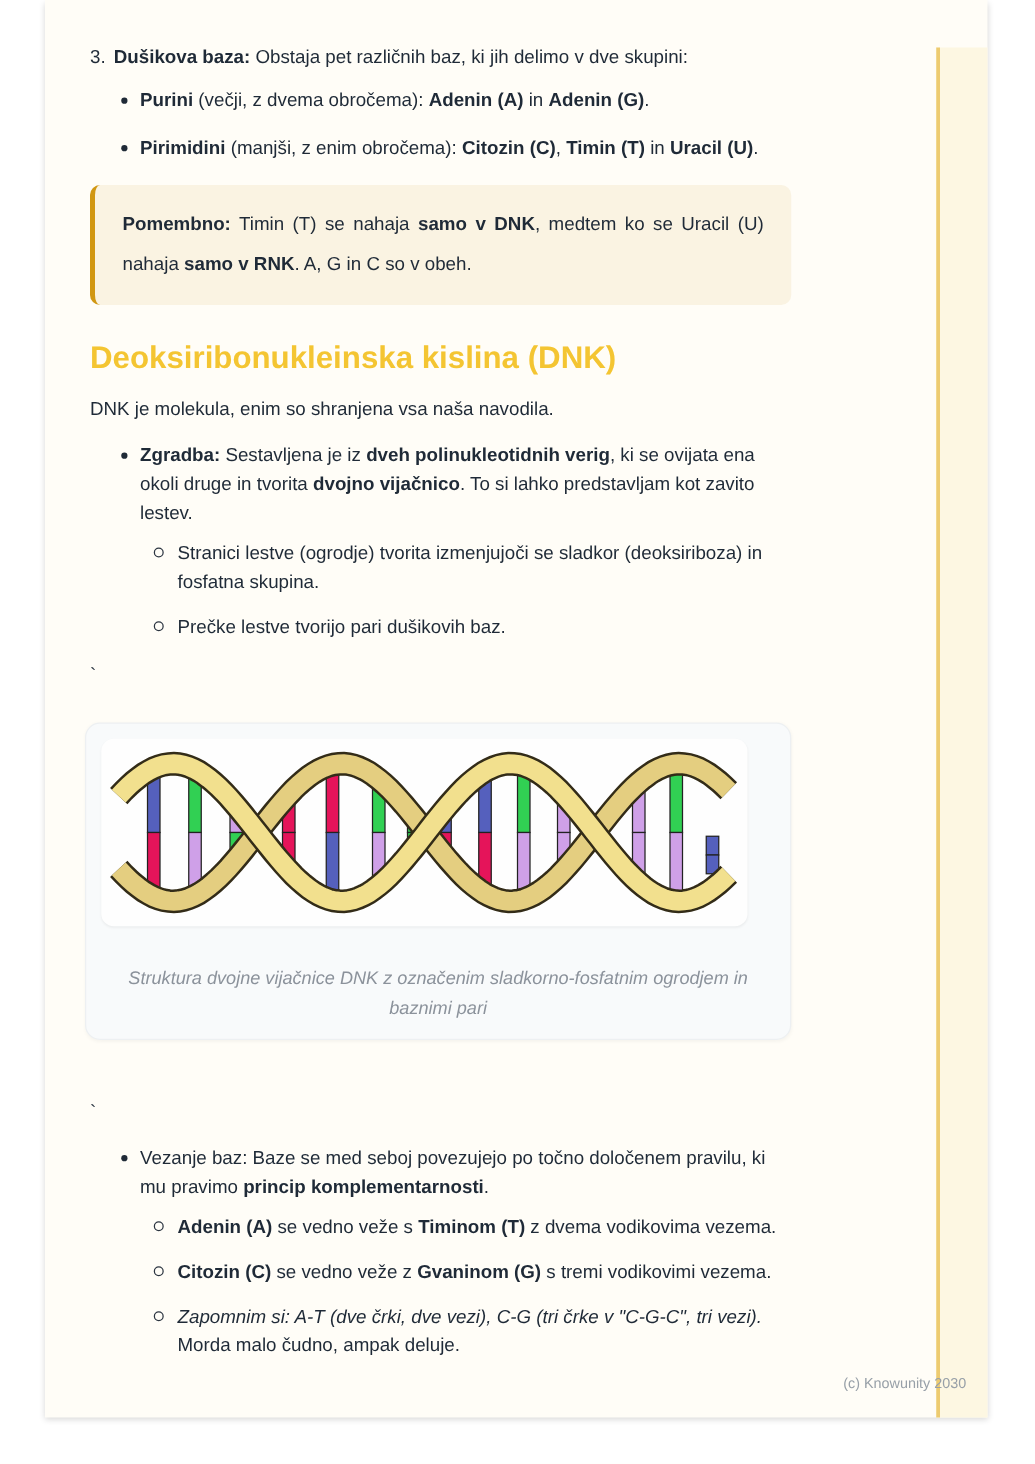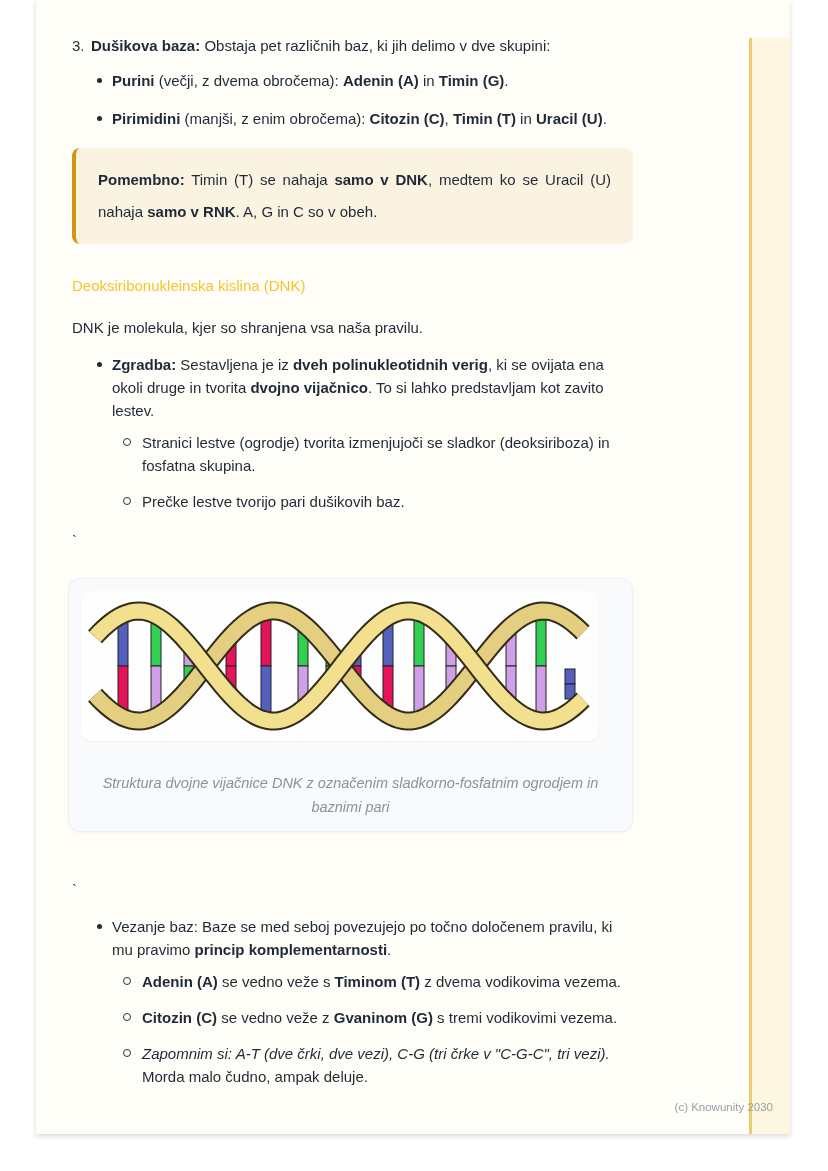--- a/index.html
+++ b/index.html
@@ -27,21 +27,21 @@
   .l1 > li{position:relative;padding-left:15px;margin-bottom:15px;}
   .dot{position:absolute;left:0;top:9px;width:5px;height:5px;border-radius:50%;background:#1f2a37;}
   .l2{margin-top:9px;padding-left:11px;}
   .l2 > li{position:relative;padding-left:19px;margin-bottom:13px;}
   .ring{position:absolute;left:0;top:7px;width:6px;height:6px;border:1.5px solid #2b3440;border-radius:50%;background:transparent;}
   .callout{
     margin-top:18px;background:#faf3e2;border-left:4px solid #d19712;
     border-radius:8px;padding:16px 22px;line-height:32px;text-align:justify;
   }
   h2.heading{
-    margin:30px 0 0 0;font-size:15px;line-height:24px;font-weight:400;color:#f4c532;
+    margin:30px 0 0 0;font-size:25px;line-height:24px;font-weight:700;color:#f4c532;
   }
   .intro{margin:18px 0 0 0;}
   .zlist{margin-top:14px;}
   .stray{margin-top:16px;height:23px;}
   .stray2{margin-top:46px;height:23px;}
   figure.card{
     margin:26px 0 0 -4px;width:565px;box-sizing:border-box;
     background:#f8fafb;border:1px solid #edf0f2;border-radius:12px;
     padding:12px;box-shadow:0 1px 3px rgba(0,0,0,0.04);
   }
@@ -68,35 +68,35 @@
   <div class="content">
 
     <div class="ol-item">
       <span class="ol-num">3.</span>
       <span><span style="font-weight: 700;">Dušikova baza:</span><span> Obstaja pet različnih baz, ki jih delimo v dve skupini:</span></span>
     </div>
 
     <ul class="l1">
       <li>
         <span class="dot"></span>
-        <span><span style="font-weight: 700;">Purini</span><span> (večji, z dvema obročema): </span><span style="font-weight: 700;">Adenin (A)</span><span> in </span><span style="font-weight: 700;">Timin (G)</span><span>.</span></span>
+        <span><span style="font-weight: 700;">Purini</span><span> (večji, z dvema obročema): </span><span style="font-weight: 700;">Adenin (A)</span><span> in </span><span style="font-weight: 700;">Adenin (G)</span><span>.</span></span>
       </li>
       <li>
         <span class="dot"></span>
         <span><span style="font-weight: 700; text-align: center;">Pirimidini</span><span> (manjši, z enim obročema): </span><span style="font-weight: 700;">Citozin (C)</span><span>, </span><span style="font-weight: 700;">Timin (T)</span><span> in </span><span style="font-weight: 700;">Uracil (U)</span><span>.</span></span>
       </li>
     </ul>
 
     <div class="callout">
       <span><span style="font-weight: 700;">Pomembno:</span><span> Timin (T) se nahaja </span><span style="font-weight: 700;">samo v DNK</span><span>, medtem ko se Uracil (U) nahaja </span><span style="font-weight: 700;">samo v RNK</span><span>. A, G in C so v obeh.</span></span>
     </div>
 
     <h2 class="heading">Deoksiribonukleinska kislina (DNK)</h2>
 
-    <p class="intro">DNK je molekula, kjer so shranjena vsa naša pravilu.</p>
+    <p class="intro">DNK je molekula, enim so shranjena vsa naša navodila.</p>
 
     <ul class="l1 zlist">
       <li>
         <span class="dot"></span>
         <span><span style="font-weight: 700;">Zgradba:</span><span> Sestavljena je iz </span><span style="font-weight: 700;">dveh polinukleotidnih verig</span><span>, ki se ovijata ena okoli druge in tvorita </span><span style="font-weight: 700;">dvojno vijačnico</span><span>. To si lahko predstavljam kot zavito lestev.</span></span>
         <ul class="l2">
           <li>
             <span class="ring"></span>
             <span>Stranici lestve (ogrodje) tvorita izmenjujoči se sladkor (deoksiriboza) in fosfatna skupina.</span>
           </li>

